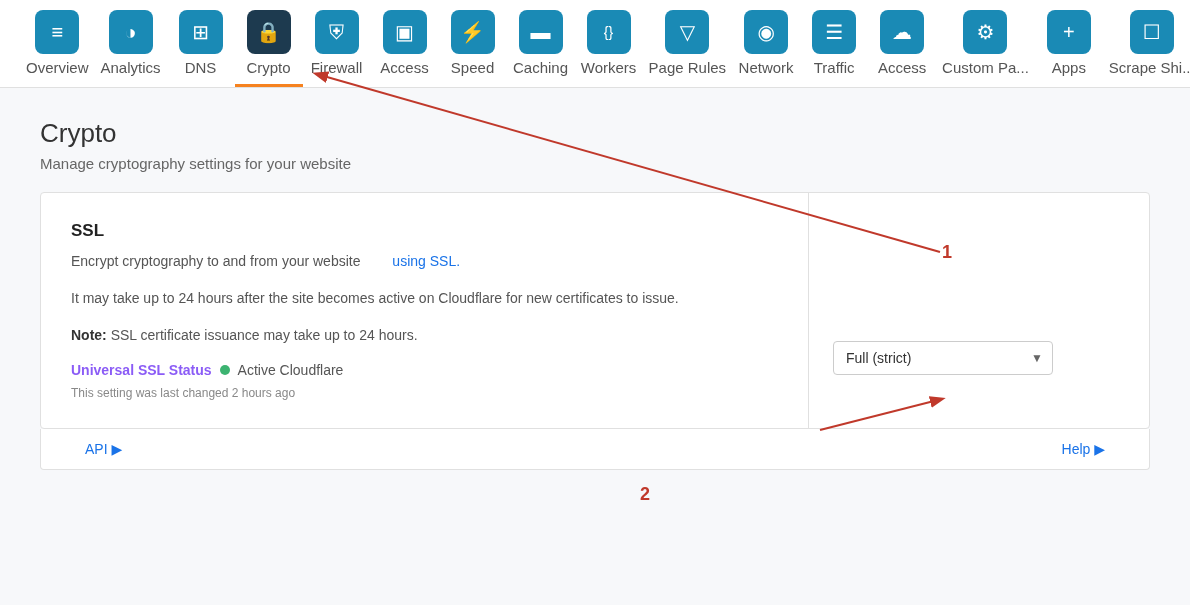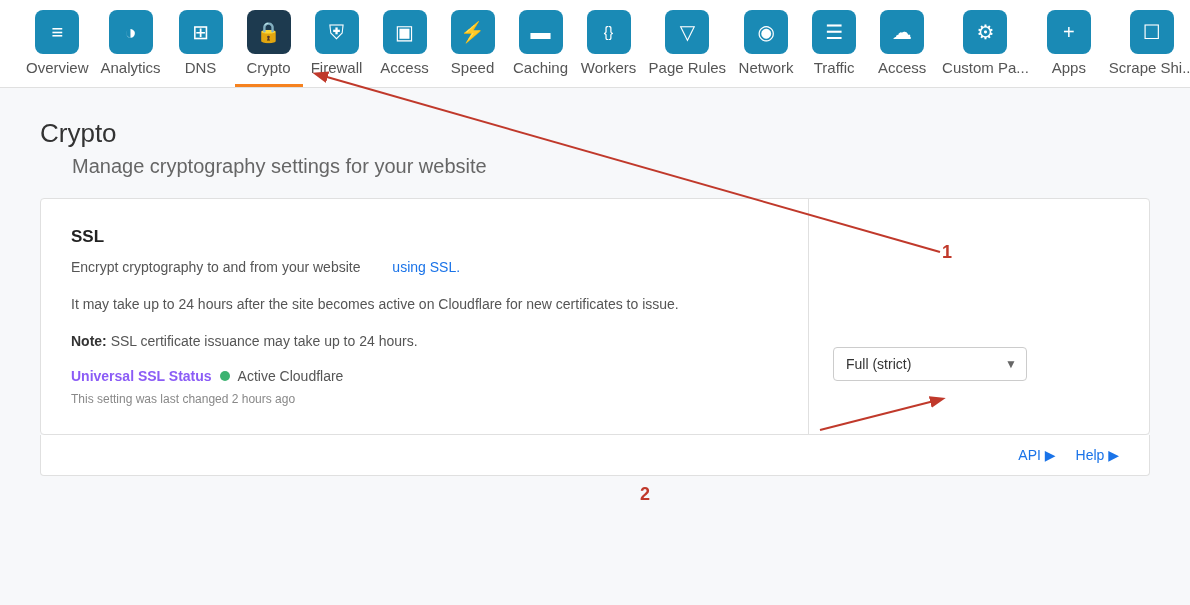--- a/index.html
+++ b/index.html
@@ -75,24 +75,23 @@
     .main-content {
       padding: 30px 40px 20px 40px;
     }
     .page-title {
       font-size: 26px;
       font-weight: 400;
       color: #333;
       margin-bottom: 6px;
     }
     .page-subtitle {
-      font-size: 20px;
+      font-size: 15px;
       color: #666;
       margin-bottom: 20px;
-      margin-left: 32px;
     }
 
     
     .card {
       background: #fff;
       border: 1px solid #e0e0e0;
       border-radius: 4px;
       display: flex;
       flex-direction: row;
     }
@@ -168,21 +167,21 @@
     .dropdown-select {
       appearance: none;
       -webkit-appearance: none;
       border: 1px solid #ccc;
       border-radius: 4px;
       padding: 8px 36px 8px 12px;
       font-size: 14px;
       color: #333;
       background: #fff;
       cursor: pointer;
-      width: 194px;
+      width: 220px;
       position: relative;
     }
     .dropdown-wrapper {
       position: relative;
       display: inline-block;
     }
     .dropdown-arrow {
       position: absolute;
       right: 10px;
       top: 50%;
@@ -190,23 +189,23 @@
       color: #666;
       pointer-events: none;
       font-size: 12px;
     }
 
     
     .card-footer {
       background: #fff;
       border: 1px solid #e0e0e0;
       border-top: none;
-      padding: 12px 30px;
-      display: flex;
-      justify-content: flex-end;
+      padding: 12px 44px;
+      display: flex;
+      justify-content: space-between;
       gap: 20px;
       border-radius: 0 0 4px 4px;
     }
     .footer-link {
       color: #1a73e8;
       text-decoration: none;
       font-size: 14px;
       font-weight: 500;
     }
   </style>

